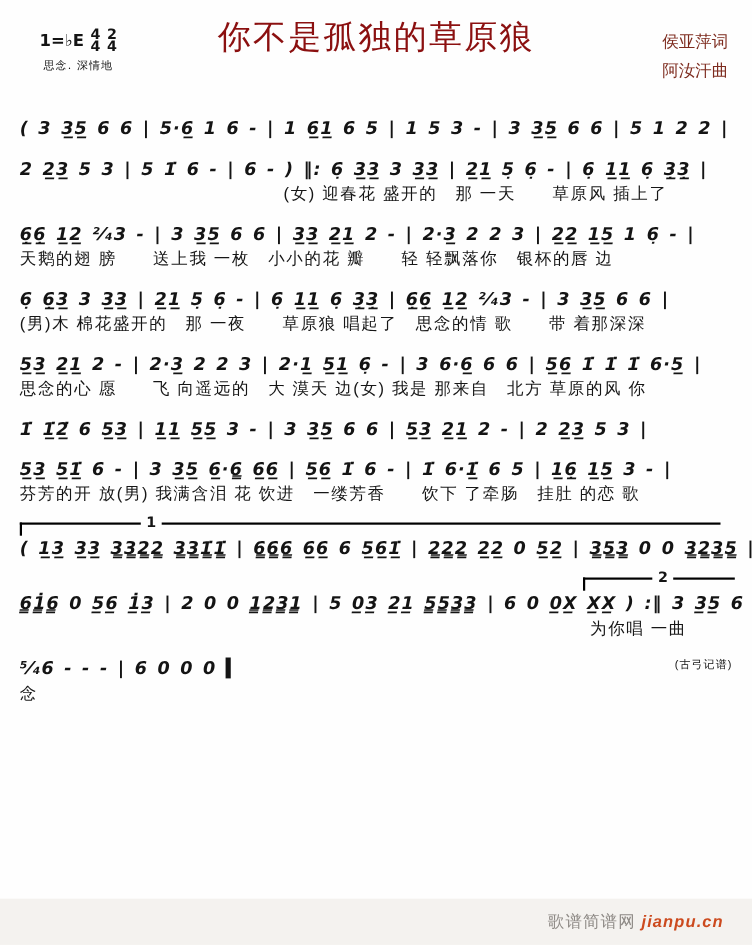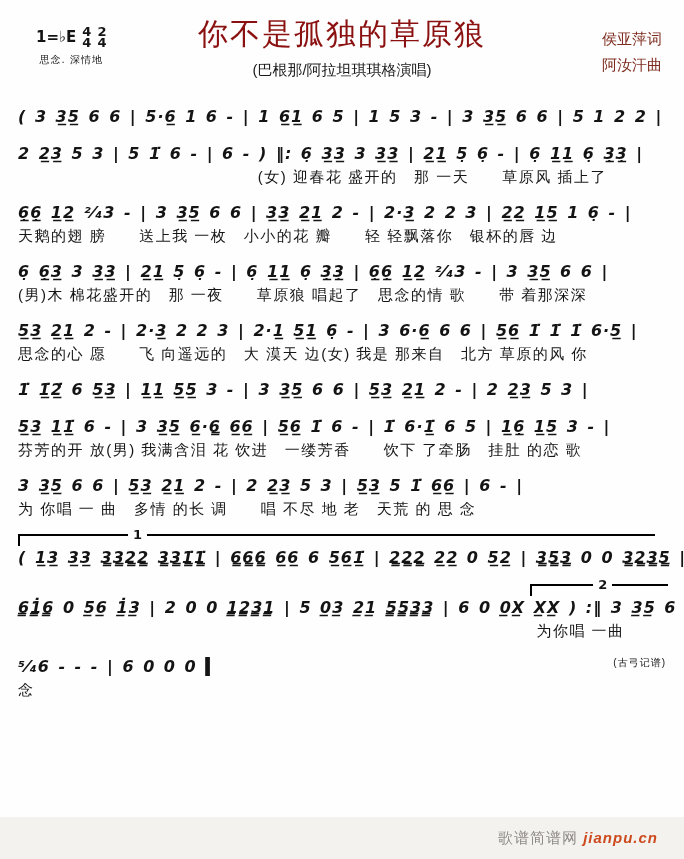--- a/index.html
+++ b/index.html
@@ -51,21 +51,20 @@
         <span class="meter">
           <span>2</span>
           <span>4</span>
         </span>
       </div>
       <div class="mood">思念. 深情地</div>
     </div>
 
     <div class="titleblock">
       <div class="song-title">你不是孤独的草原狼</div>
-      <div class="song-subtitle">(巴根那/阿拉坦琪琪格演唱)</div>
     </div>
 
     <div class="credits">
       <div>侯亚萍词</div>
       <div>阿汝汗曲</div>
     </div>
   </div>
 
   <div class="score">
       <div class="system">
@@ -84,26 +83,22 @@
         <div class="lyrics">(男)木 棉花盛开的　那 一夜　　草原狼 唱起了　思念的情 歌　　带 着那深深</div>
       </div>
       <div class="system">
         <div class="notes">5̲3̲ 2̲1̲ 2 - | 2·3̲ 2 2 3 | 2·1̲ 5̲1̲ 6̣ - | 3 6·6̲ 6 6 | 5̲6̲ 1̇ 1̇ 1̇ 6·5̲ |</div>
         <div class="lyrics">思念的心 愿　　飞 向遥远的　大 漠天 边(女) 我是 那来自　北方 草原的风 你</div>
       </div>
       <div class="system">
         <div class="notes">1̇ 1̲̇2̲̇ 6 5̲3̲ | 1̲1̲ 5̲5̲ 3 - | 3 3̲5̲ 6 6 | 5̲3̲ 2̲1̲ 2 - | 2 2̲3̲ 5 3 |</div>
       </div>
       <div class="system">
-        <div class="notes">5̲3̲ 1̲1̲̇ 6 - | 3 3̲5̲ 6̲·6̳ 6̲6̲ | 5̲6̲ 1̇ 6 - | 1̇ 6·1̲̇ 6 5 | 1̲6̣̲ 1̲5̲ 3 - |</div>
+        <div class="notes">5̲3̲ 5̲1̲̇ 6 - | 3 3̲5̲ 6̲·6̳ 6̲6̲ | 5̲6̲ 1̇ 6 - | 1̇ 6·1̲̇ 6 5 | 1̲6̣̲ 1̲5̲ 3 - |</div>
         <div class="lyrics">芬芳的开 放(男) 我满含泪 花 饮进　一缕芳香　　饮下 了牵肠　挂肚 的恋 歌</div>
-      </div>
-      <div class="system">
-        <div class="notes">3 3̲5̲ 6 6 | 5̲3̲ 2̲1̲ 2 - | 2 2̲3̲ 5 3 | 5̲3̲ 5 1̇ 6̲6̲ | 6 - |</div>
-        <div class="lyrics">为 你唱 一 曲　多情 的长 调　　唱 不尽 地 老　天荒 的 思 念</div>
       </div>
       <div class="system has-volta">
         <div class="volta" style="left: 0%; width: 98%;">
           <span class="lbl" style="left: 17%;">1</span>
         </div>
         <div class="notes">( 1̲3̲ 3̲3̲ 3̳3̳2̳2̳ 3̳3̳1̳̇1̳̇ | 6̳6̳6̳ 6̲6̲ 6 5̲6̲1̲̇ | 2̳2̳2̳ 2̲2̲ 0 5̲2̲ | 3̳5̳3̳ 0 0 3̳2̳3̳5̳ |</div>
       </div>
       <div class="system has-volta">
         <div class="volta" style="left: 79%; width: 21%;">
           <span class="lbl" style="left: 45%;">2</span>

